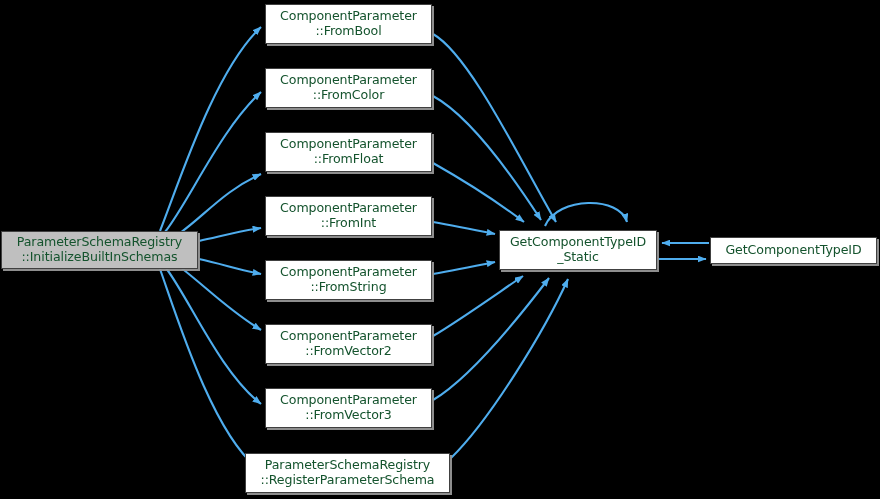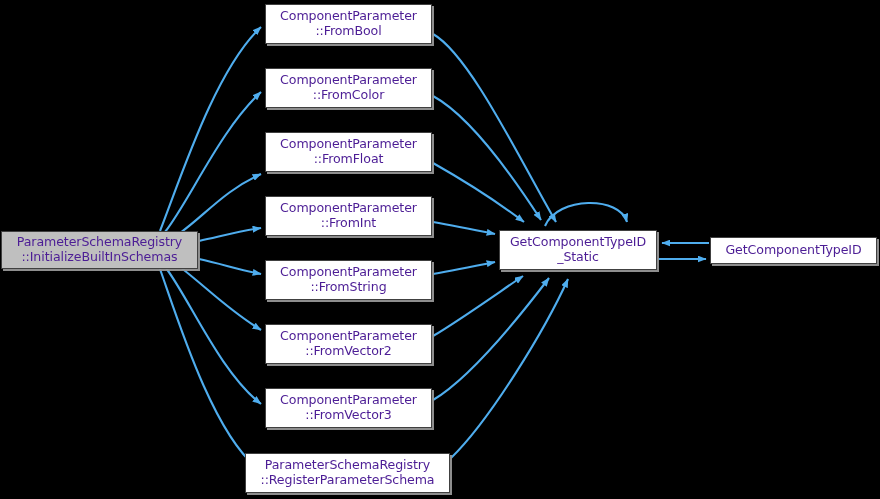--- a/index.html
+++ b/index.html
@@ -26,21 +26,21 @@
   .node {
     position: absolute;
     box-sizing: border-box;
     display: flex;
     align-items: center;
     justify-content: center;
     text-align: center;
     background: #ffffff;
     border: 1px solid #404040;
     box-shadow: 2px 2px 0 0 rgba(150,150,150,0.95);
-    color: #4c1d95;
+    color: #14532d;
     font-size: 12.6px;
     line-height: 1.18;
     letter-spacing: -0.1px;
     white-space: pre-line;
     z-index: 5;
   }
   .node.highlight {
     background: #bfbfbf;
     border: 1px solid #404040;
   }

